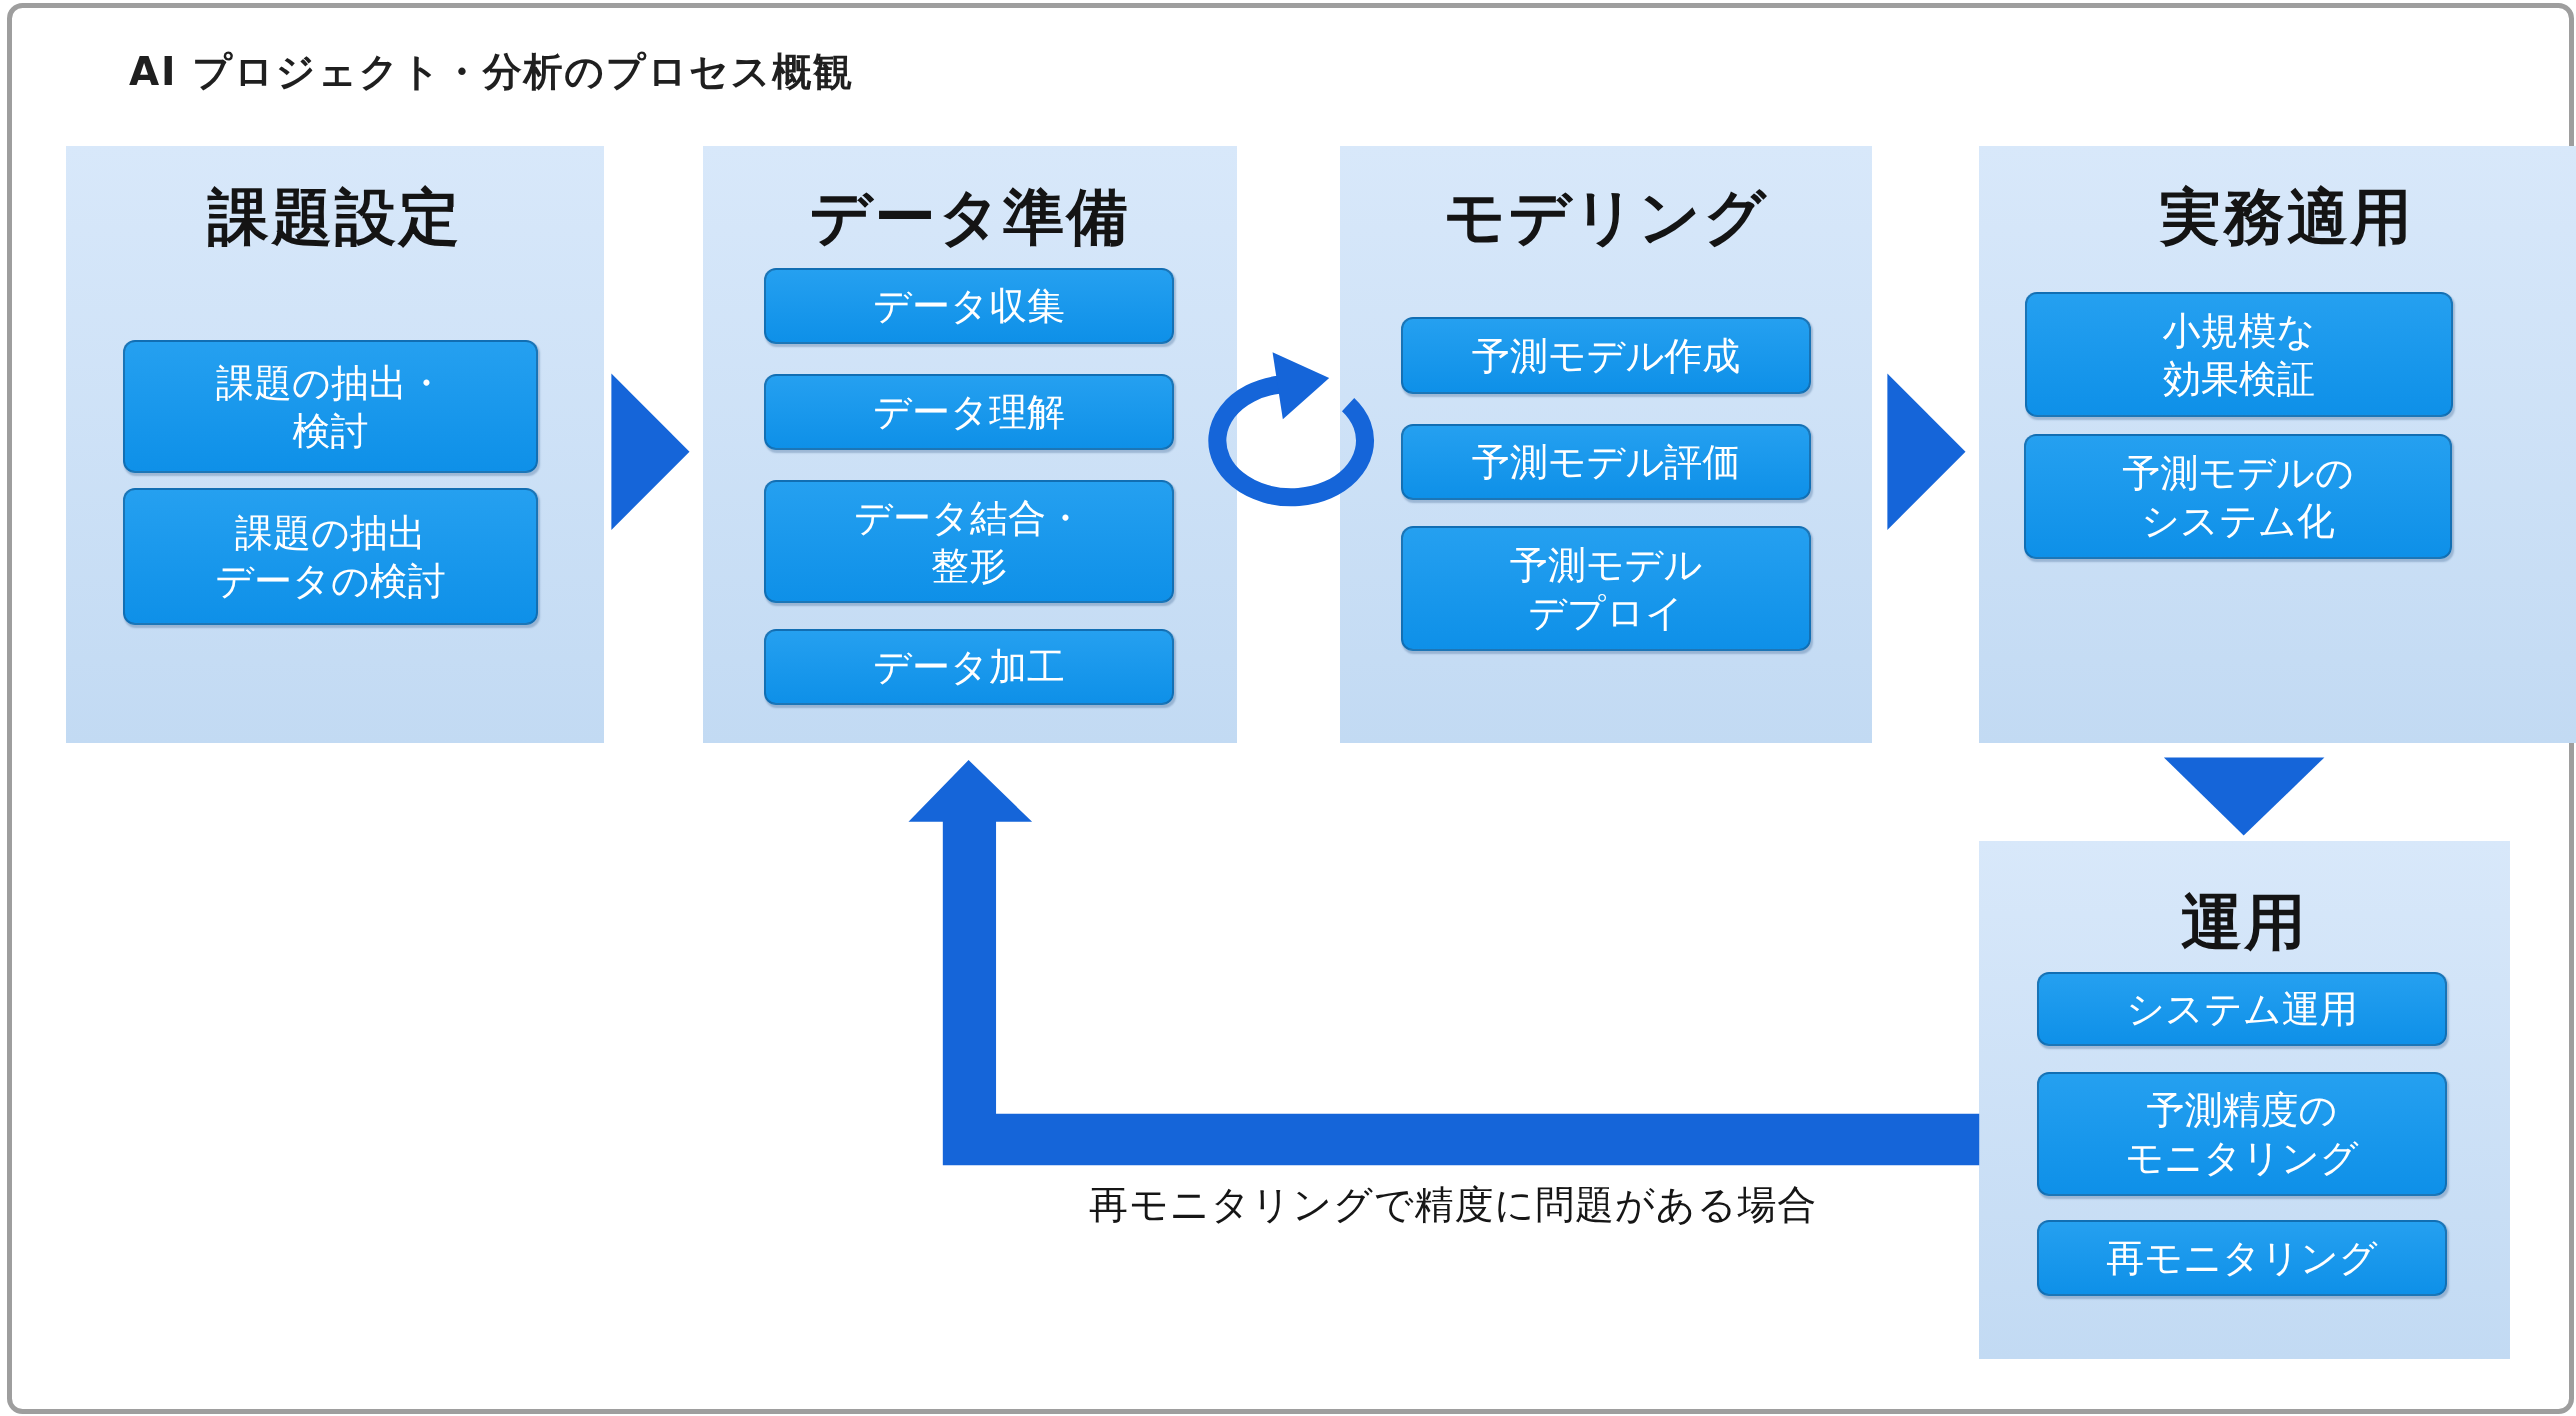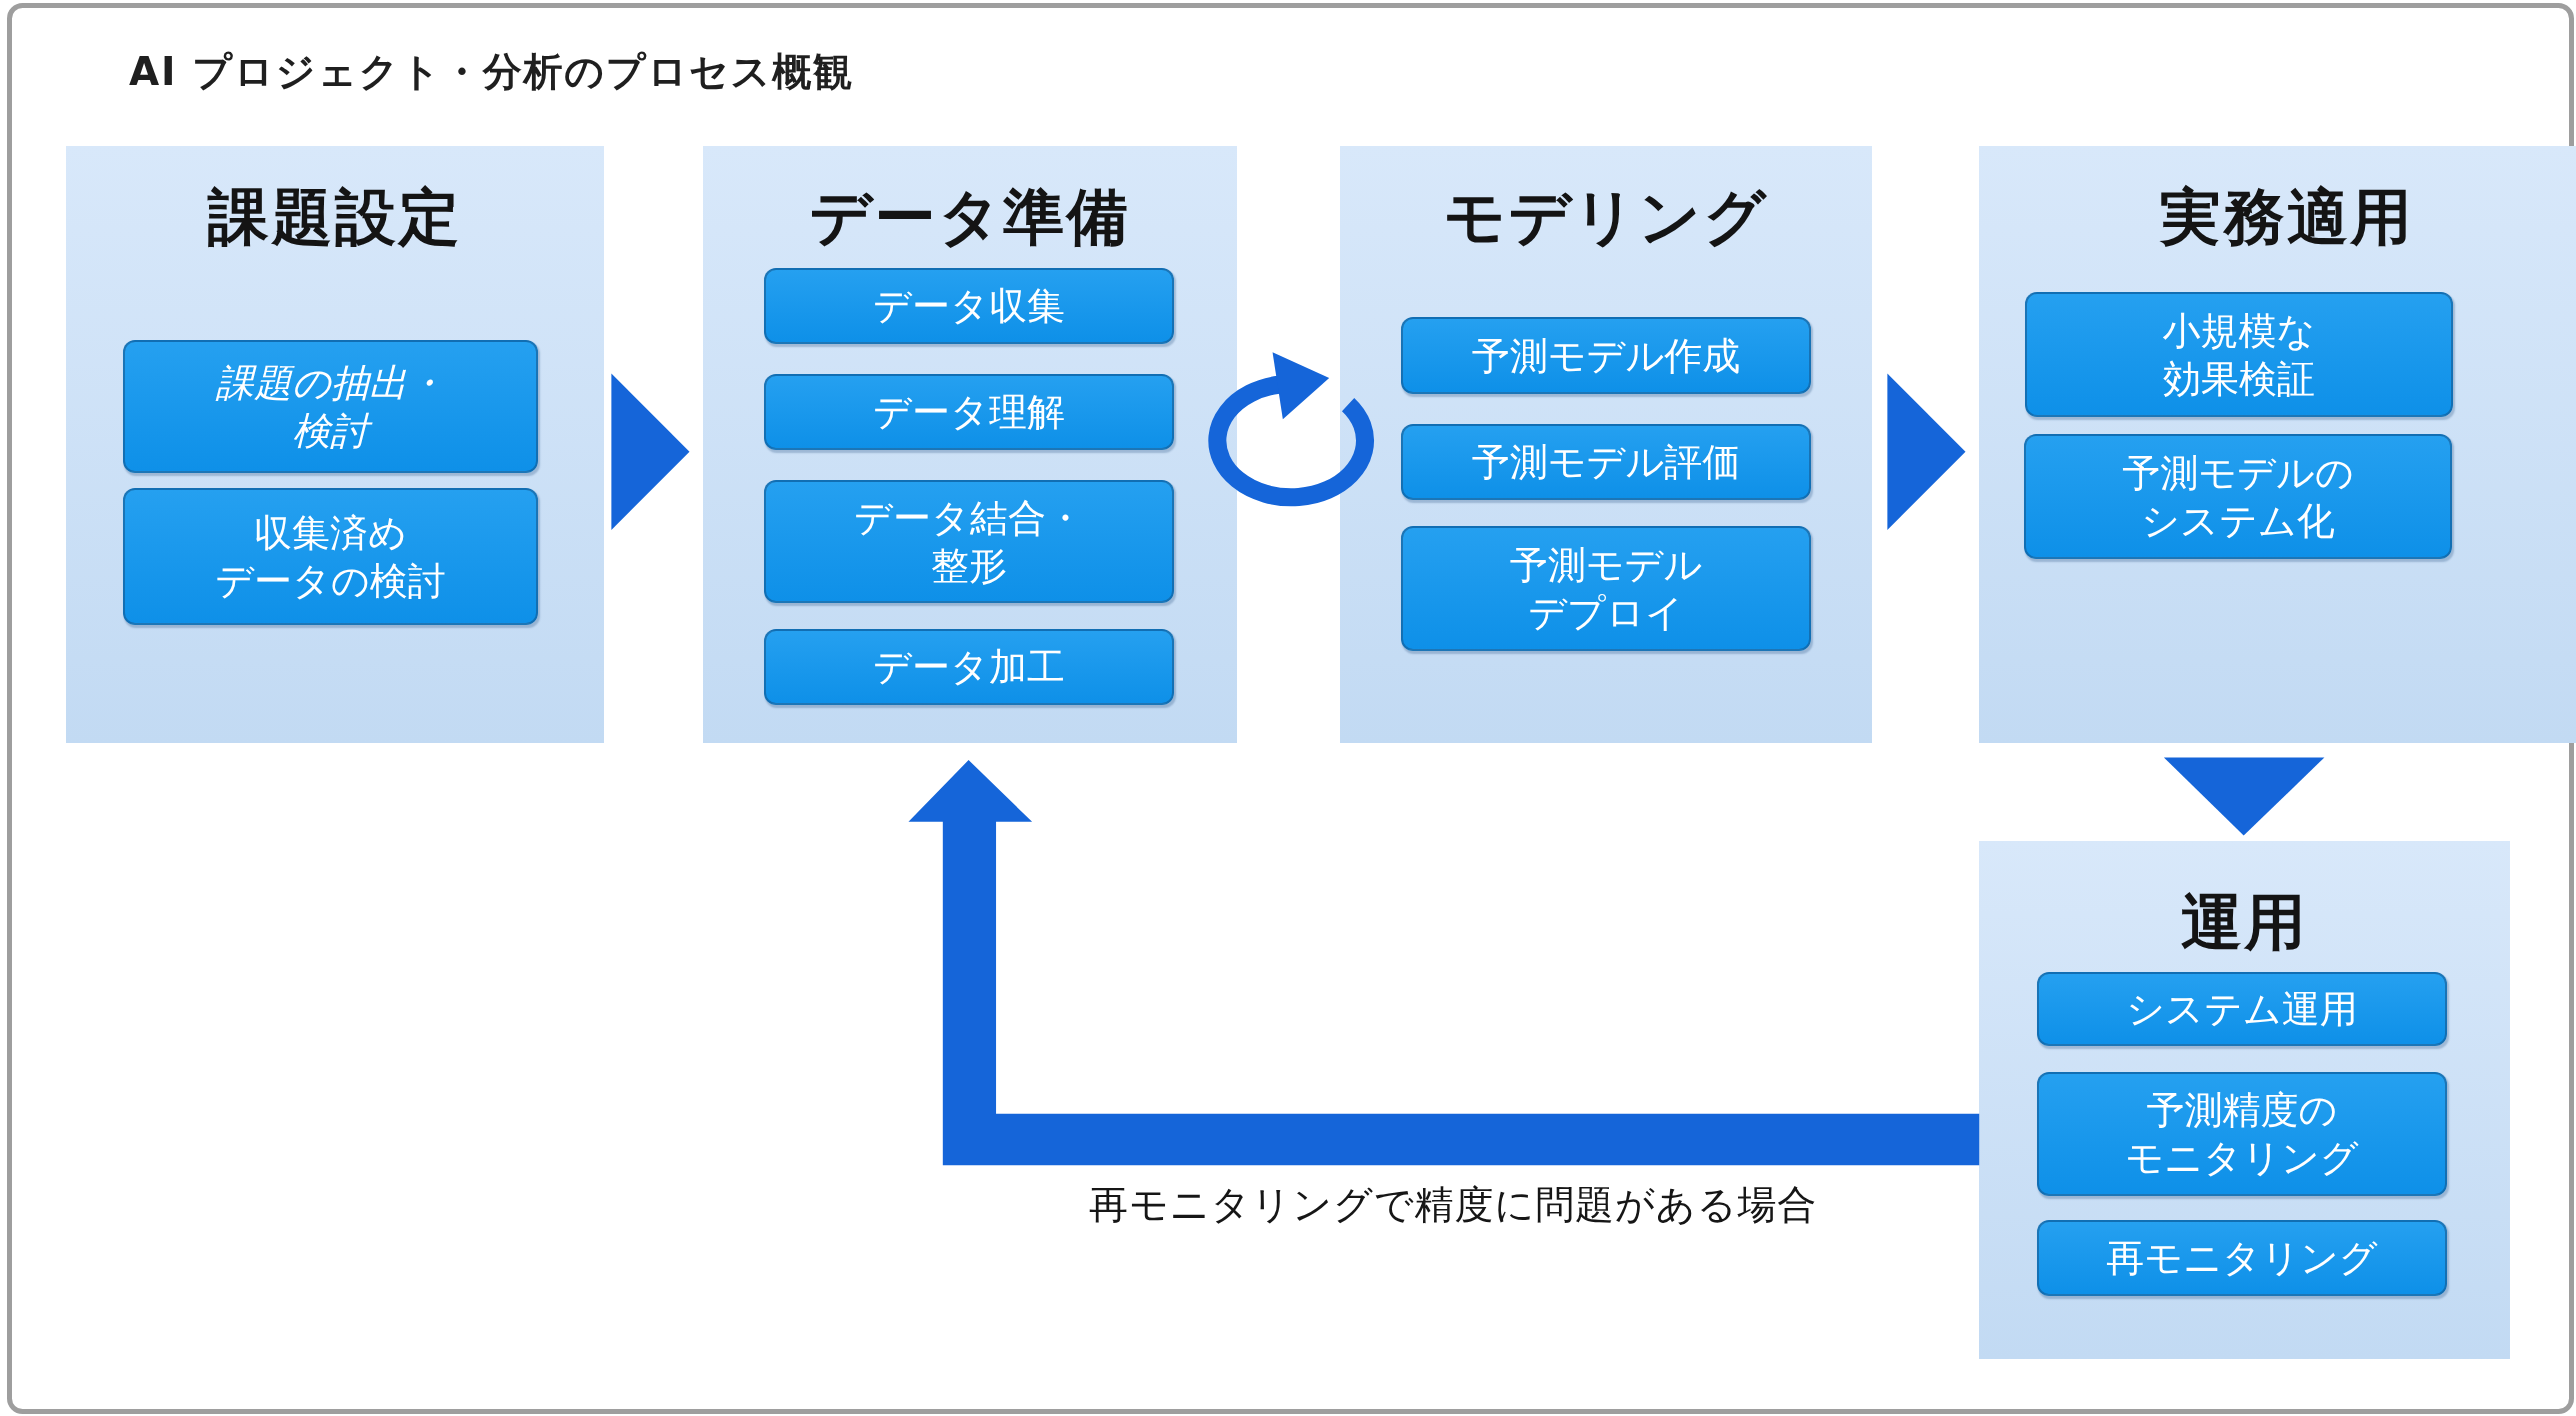--- a/index.html
+++ b/index.html
@@ -27,26 +27,26 @@
 </head>
 <body>
 
 <div class="stage">
   <div class="outer-frame"></div>
 
   <div class="diagram-title">AI プロジェクト・分析のプロセス概観</div>
 
   <div class="panel" style="left:66px;top:146px;width:538px;height:597px;">
     <div class="panel-header">課題設定</div>
-    <div class="step" style="left:57px;top:194px;width:415px;height:133px;font-style:italic;">
+    <div class="step" style="left:57px;top:194px;width:415px;height:133px;">
       <span>課題の抽出・</span>
       <span>検討</span>
     </div>
     <div class="step" style="left:57px;top:342px;width:415px;height:137px;">
-      <span>収集済め</span>
+      <span>課題の抽出</span>
       <span>データの検討</span>
     </div>
   </div>
 
   <div class="panel" style="left:703px;top:146px;width:534px;height:597px;">
     <div class="panel-header">データ準備</div>
     <div class="step" style="left:61px;top:122px;width:410px;height:76px;">
       <span>データ収集</span>
     </div>
     <div class="step" style="left:61px;top:228px;width:410px;height:76px;">

